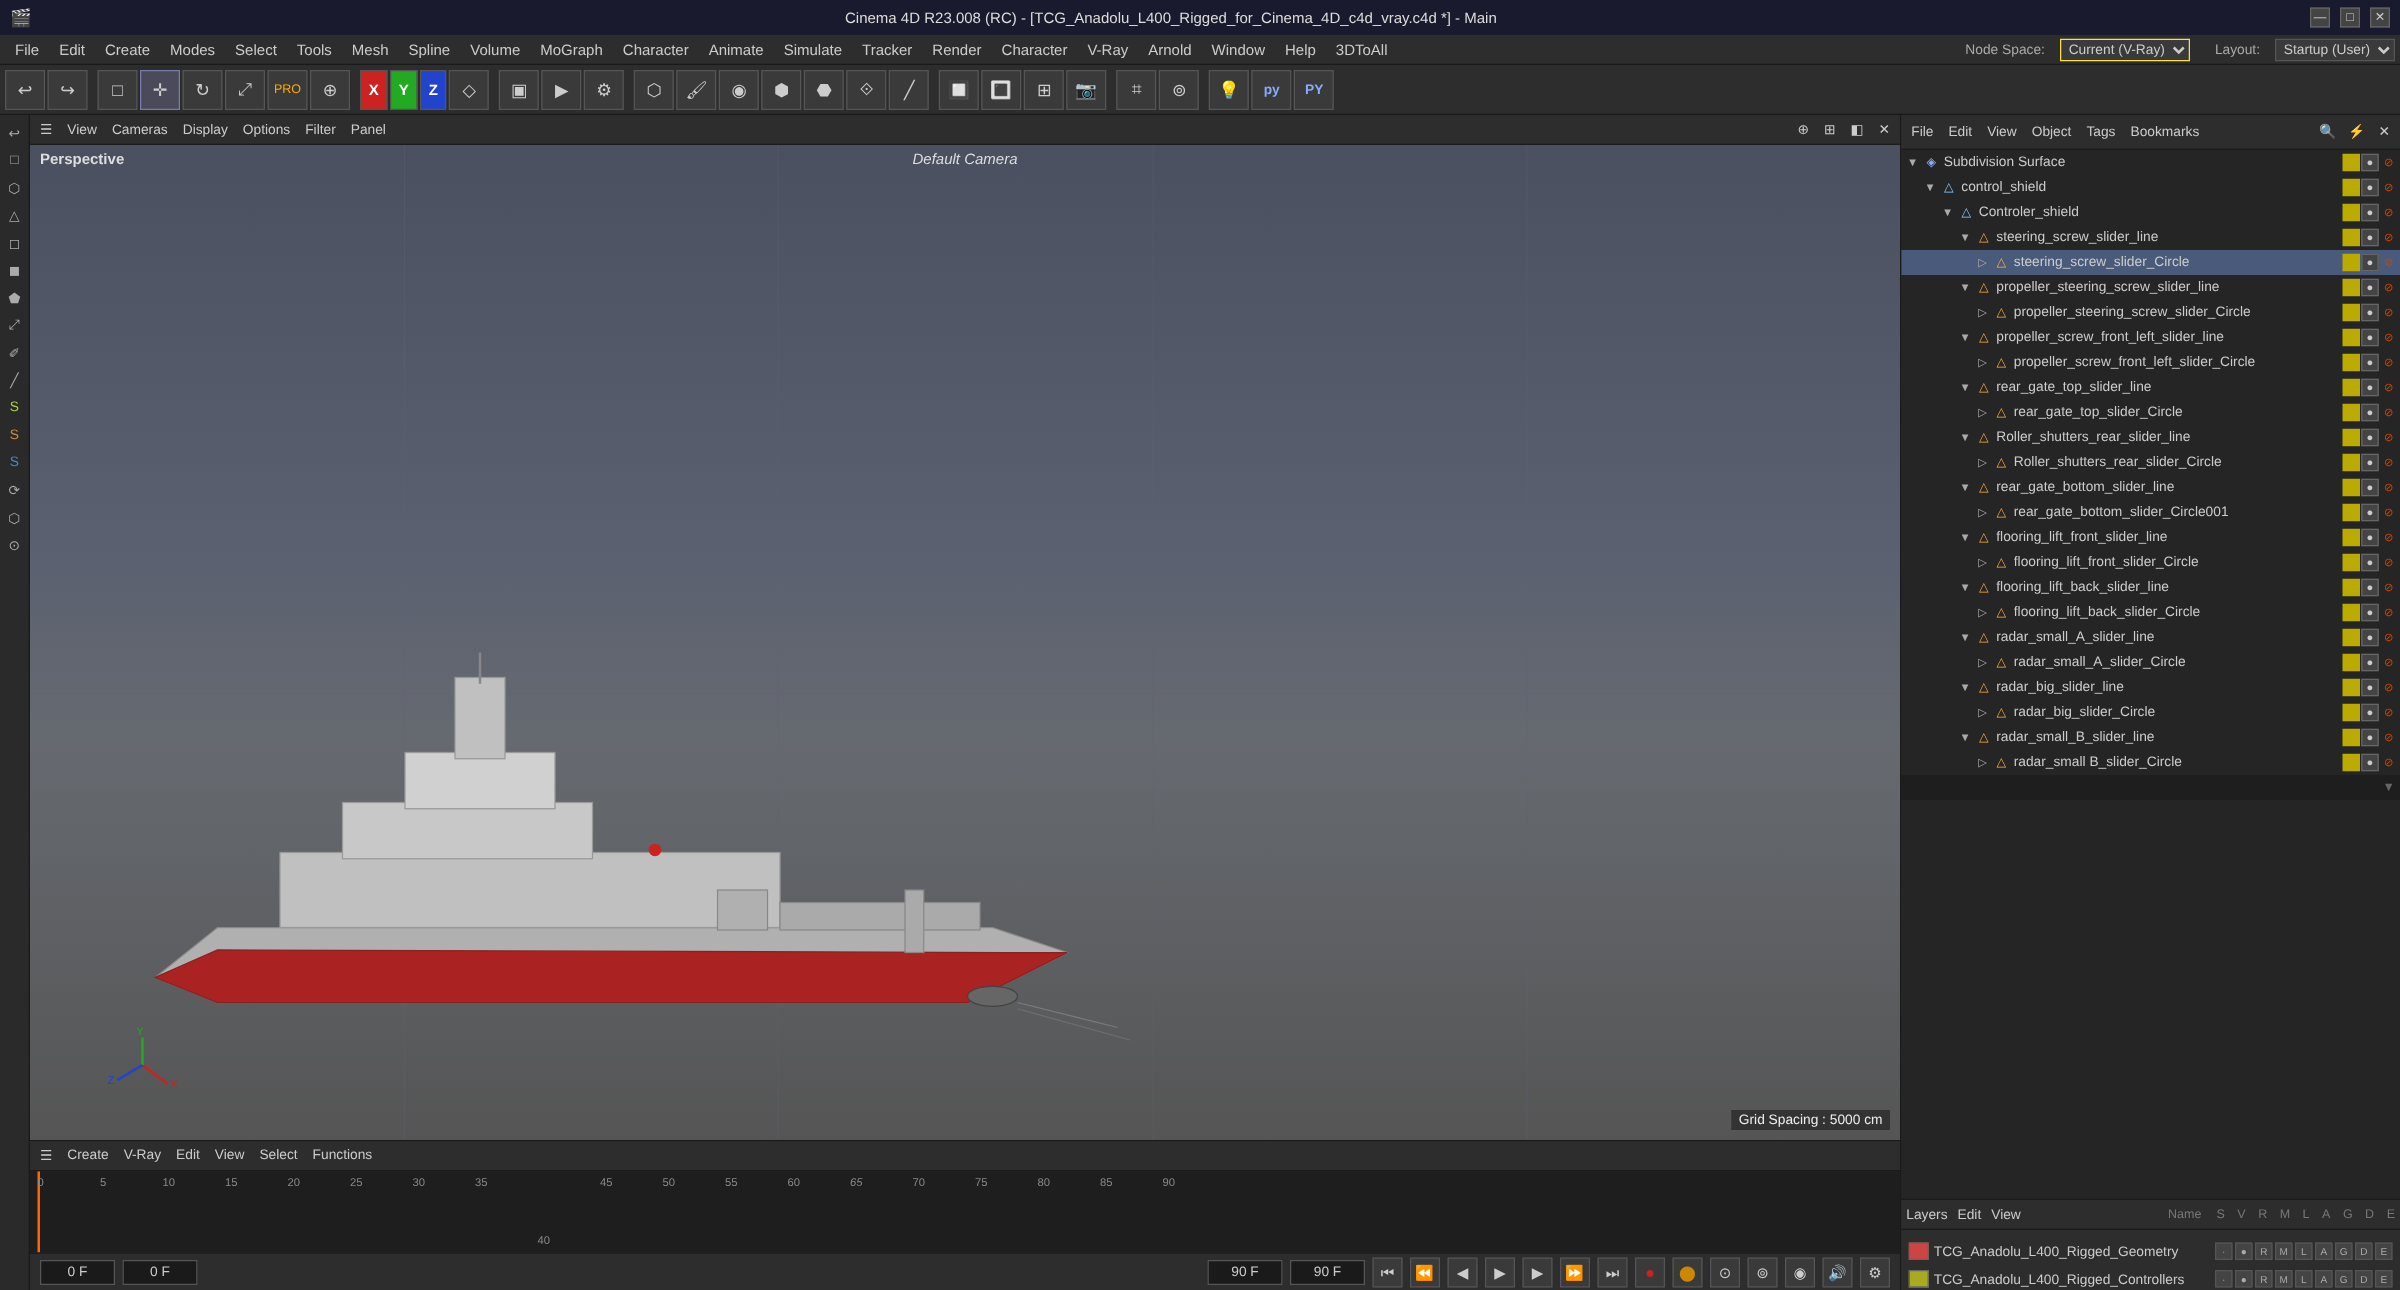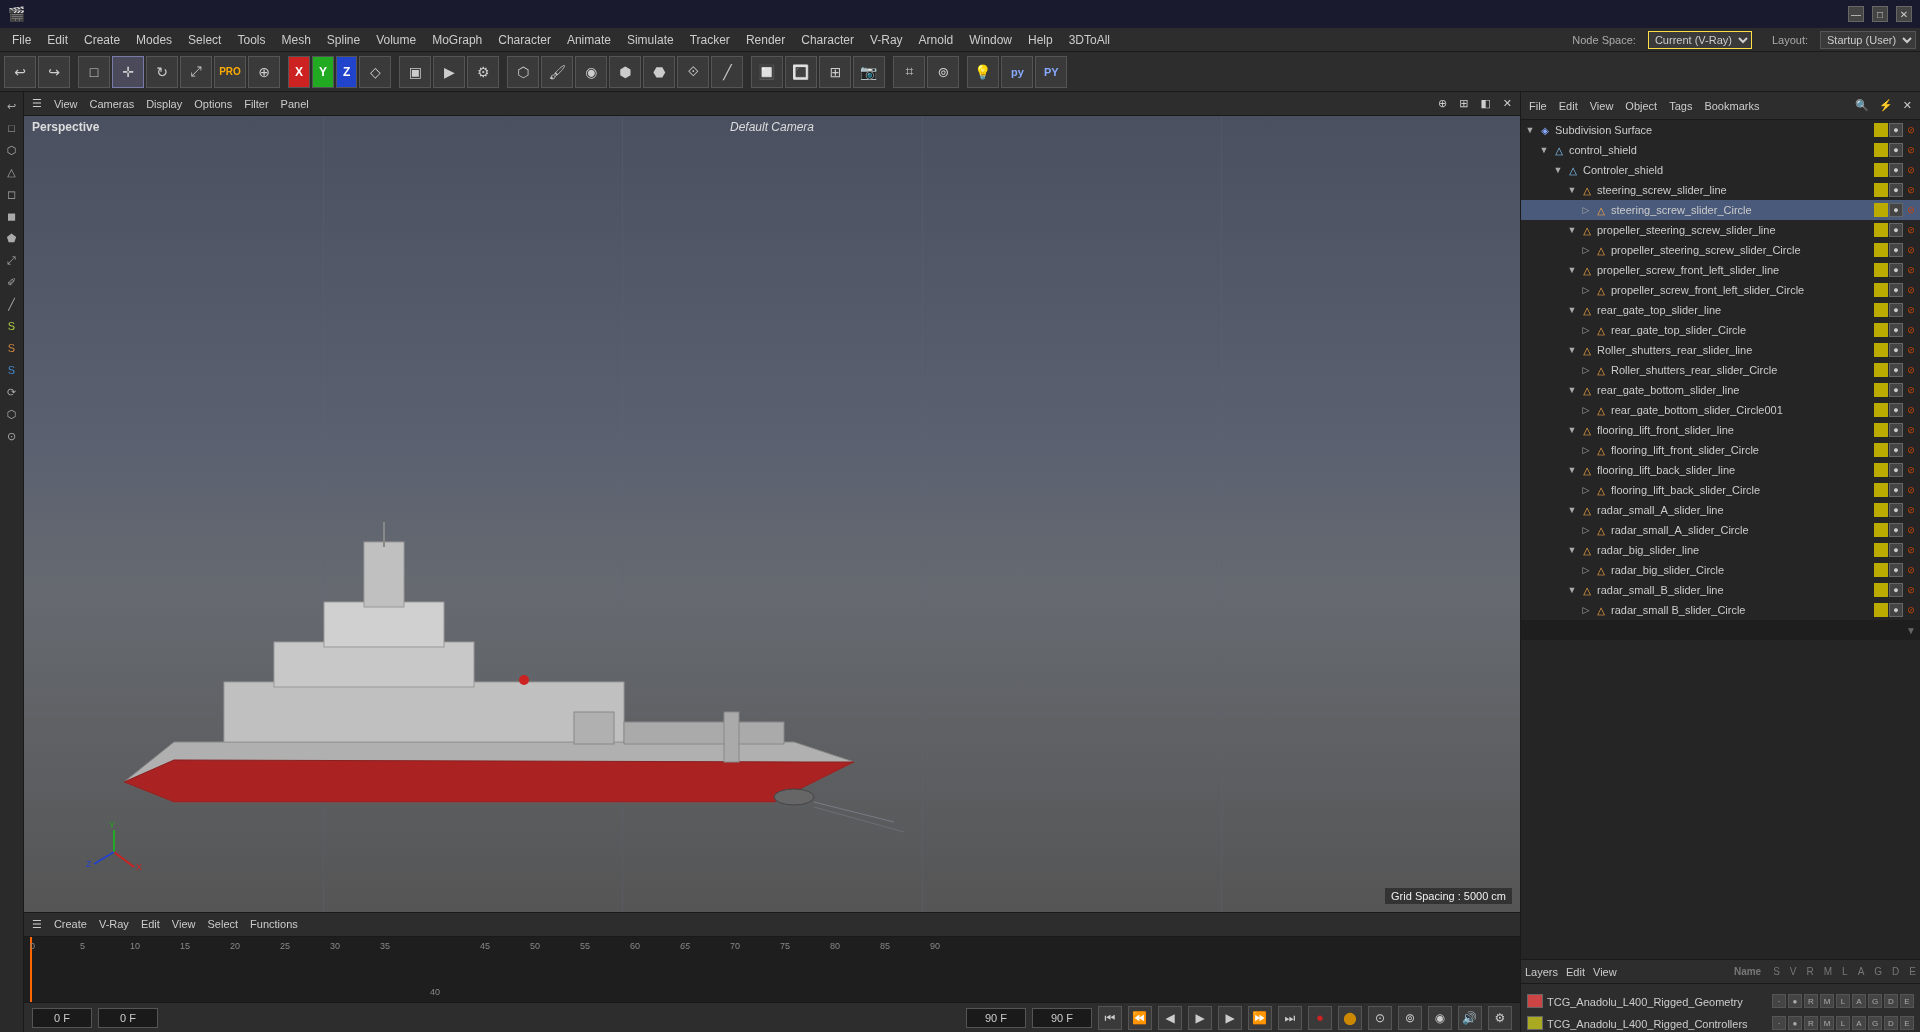--- a/index.html
+++ b/index.html
@@ -106,20 +106,21 @@
     .ri { width: 14px; height: 14px; display: flex; align-items: center; justify-content: center; font-size: 9px; cursor: pointer; }
     .ri-yellow { background: #bbaa00; }
     .ri-gray { background: #444; border: 1px solid #666; }
     .ri-red { color: #cc4400; }
   </style>
 </head>
 <body>
 
 <div id="titlebar">
   <span style="font-size:14px;">🎬</span>
+  <span class="title">Cinema 4D R23.008 (RC) - [TCG_Anadolu_L400_Rigged_for_Cinema_4D_c4d_vray.c4d *] - Main</span>
   <div class="win-controls">
     <div class="win-btn">—</div>
     <div class="win-btn">□</div>
     <div class="win-btn">✕</div>
   </div>
 </div>
 
 <div id="menubar">
   <span>File</span>
   <span>Edit</span>
@@ -155,21 +156,21 @@
 </div>
 
 <div id="toolbar">
   <div class="tb-btn">↩</div>
   <div class="tb-btn">↪</div>
   <div class="tb-sep"></div>
   <div class="tb-btn">□</div>
   <div class="tb-btn active">✛</div>
   <div class="tb-btn">↻</div>
   <div class="tb-btn">⤢</div>
-  <div class="tb-btn" style="font-size:10px;font-weight:bold;color:#ffaa00;">PRO</div>
+  <div class="tb-btn" style="font-size:10px;font-weight:normal;color:#ffaa00;">PRO</div>
   <div class="tb-btn">⊕</div>
   <div class="tb-sep"></div>
   <div class="xyz-btn xyz-x">X</div>
   <div class="xyz-btn xyz-y">Y</div>
   <div class="xyz-btn xyz-z">Z</div>
   <div class="tb-btn">◇</div>
   <div class="tb-sep"></div>
   <div class="tb-btn">▣</div>
   <div class="tb-btn">▶</div>
   <div class="tb-btn">⚙</div>
@@ -674,21 +675,21 @@
       <div style="height:20px;background:#1e1e1e;display:flex;align-items:center;justify-content:flex-end;padding-right:4px;">
         <span style="color:#666;font-size:10px;">▼</span>
       </div>
     </div>
 
     <div id="layers-panel">
       <div id="layers-header">
         <span>Layers</span>
         <span>Edit</span>
         <span>View</span>
-        <span style="margin-left:auto;color:#777;font-size:10px;font-weight:bold;">Name</span>
+        <span style="margin-left:auto;color:#777;font-size:10px;">Name</span>
         <span style="color:#777;font-size:10px;margin-left:4px;">S</span>
         <span style="color:#777;font-size:10px;margin-left:2px;">V</span>
         <span style="color:#777;font-size:10px;margin-left:2px;">R</span>
         <span style="color:#777;font-size:10px;margin-left:2px;">M</span>
         <span style="color:#777;font-size:10px;margin-left:2px;">L</span>
         <span style="color:#777;font-size:10px;margin-left:2px;">A</span>
         <span style="color:#777;font-size:10px;margin-left:2px;">G</span>
         <span style="color:#777;font-size:10px;margin-left:2px;">D</span>
         <span style="color:#777;font-size:10px;margin-left:2px;">E</span>
       </div>

